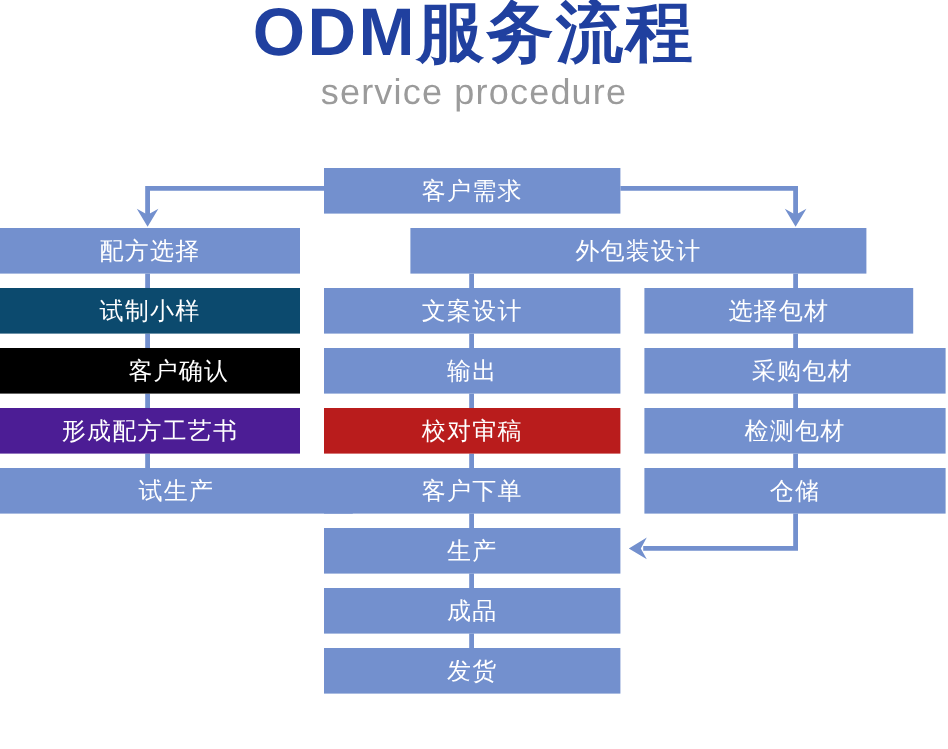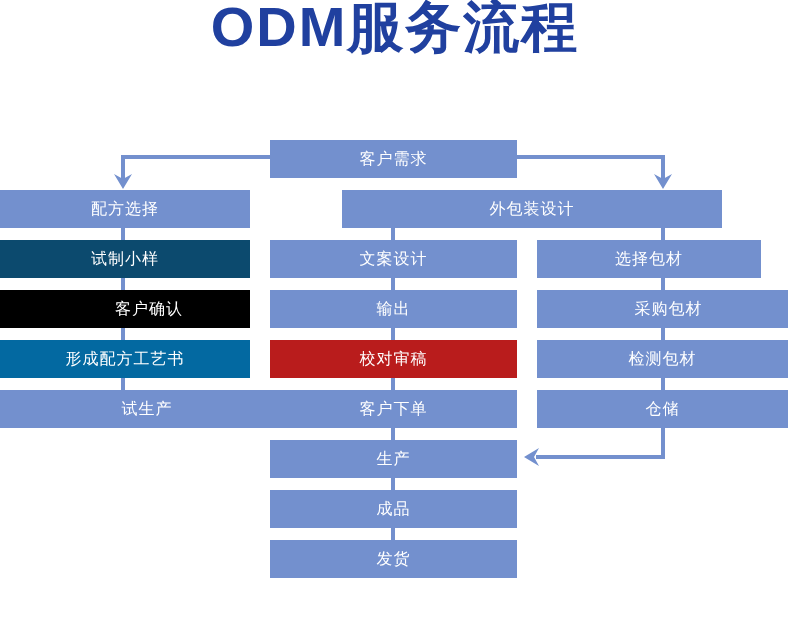--- a/index.html
+++ b/index.html
@@ -48,31 +48,32 @@
   .flow svg {
     position: absolute;
     top: 0;
     left: 0;
   }
   .node {
     position: absolute;
     display: flex;
     align-items: center;
     justify-content: center;
-    font-size: 16px;
+    font-size: 20px;
     letter-spacing: 1px;
     box-sizing: border-box;
     z-index: 1;
   }
 </style>
 </head>
 <body>
 
 <div class="header">
   <h1 class="title" style="color: rgb(32, 64, 159);">ODM服务流程</h1>
+  <div class="subtitle" style="color: rgb(155, 155, 155);">service procedure</div>
 </div>
 
 <div class="flow">
   <svg width="790" height="624" viewBox="0 0 790 624">
       <line x1="123" y1="228" x2="123" y2="240" stroke="#7390CE" stroke-width="4"></line>
       <line x1="123" y1="278" x2="123" y2="290" stroke="#7390CE" stroke-width="4"></line>
       <line x1="123" y1="328" x2="123" y2="340" stroke="#7390CE" stroke-width="4"></line>
       <line x1="123" y1="378" x2="123" y2="390" stroke="#7390CE" stroke-width="4"></line>
       <line x1="393" y1="228" x2="393" y2="240" stroke="#7390CE" stroke-width="4"></line>
       <line x1="393" y1="278" x2="393" y2="290" stroke="#7390CE" stroke-width="4"></line>
@@ -105,21 +106,21 @@
   <div>
       <div class="node" style="left: 270px; top: 140px; width: 247px; height: 38px; background: rgb(115, 144, 206); color: rgb(255, 255, 255);">客户需求</div>
       <div class="node" style="left: 0px; top: 190px; width: 250px; height: 38px; background: rgb(115, 144, 206); color: rgb(255, 255, 255);">配方选择</div>
       <div class="node" style="left: 342px; top: 190px; width: 380px; height: 38px; background: rgb(115, 144, 206); color: rgb(255, 255, 255);">外包装设计</div>
       <div class="node" style="left: 0px; top: 240px; width: 250px; height: 38px; background: #0c4a6e; color: rgb(255, 255, 255);">试制小样</div>
       <div class="node" style="left: 270px; top: 240px; width: 247px; height: 38px; background: rgb(115, 144, 206); color: rgb(255, 255, 255);">文案设计</div>
       <div class="node" style="left: 537px; top: 240px; width: 224px; height: 38px; background: rgb(115, 144, 206); color: rgb(255, 255, 255);">选择包材</div>
       <div class="node" style="left: 0px; top: 290px; width: 250px; height: 38px; background: #000000; color: rgb(255, 255, 255); padding-left: 48px;">客户确认</div>
       <div class="node" style="left: 270px; top: 290px; width: 247px; height: 38px; background: rgb(115, 144, 206); color: rgb(255, 255, 255);">输出</div>
       <div class="node" style="left: 537px; top: 290px; width: 251px; height: 38px; background: rgb(115, 144, 206); color: rgb(255, 255, 255); padding-left: 12px;">采购包材</div>
-      <div class="node" style="left: 0px; top: 340px; width: 250px; height: 38px; background: #0369a1; color: rgb(255, 255, 255);">形成配方工艺书</div>
+      <div class="node" style="left: 0px; top: 340px; width: 250px; height: 38px; background: #4c1d95; color: rgb(255, 255, 255);">形成配方工艺书</div>
       <div class="node" style="left: 270px; top: 340px; width: 247px; height: 38px; background: #b91c1c; color: rgb(255, 255, 255);">校对审稿</div>
       <div class="node" style="left: 537px; top: 340px; width: 251px; height: 38px; background: rgb(115, 144, 206); color: rgb(255, 255, 255);">检测包材</div>
       <div class="node" style="left: 0px; top: 390px; width: 294px; height: 38px; background: rgb(115, 144, 206); color: rgb(255, 255, 255);">试生产</div>
       <div class="node" style="left: 270px; top: 390px; width: 247px; height: 38px; background: rgb(115, 144, 206); color: rgb(255, 255, 255);">客户下单</div>
       <div class="node" style="left: 537px; top: 390px; width: 251px; height: 38px; background: rgb(115, 144, 206); color: rgb(255, 255, 255);">仓储</div>
       <div class="node" style="left: 270px; top: 440px; width: 247px; height: 38px; background: rgb(115, 144, 206); color: rgb(255, 255, 255);">生产</div>
       <div class="node" style="left: 270px; top: 490px; width: 247px; height: 38px; background: rgb(115, 144, 206); color: rgb(255, 255, 255);">成品</div>
       <div class="node" style="left: 270px; top: 540px; width: 247px; height: 38px; background: rgb(115, 144, 206); color: rgb(255, 255, 255);">发货</div>
     </div>
 </div>

